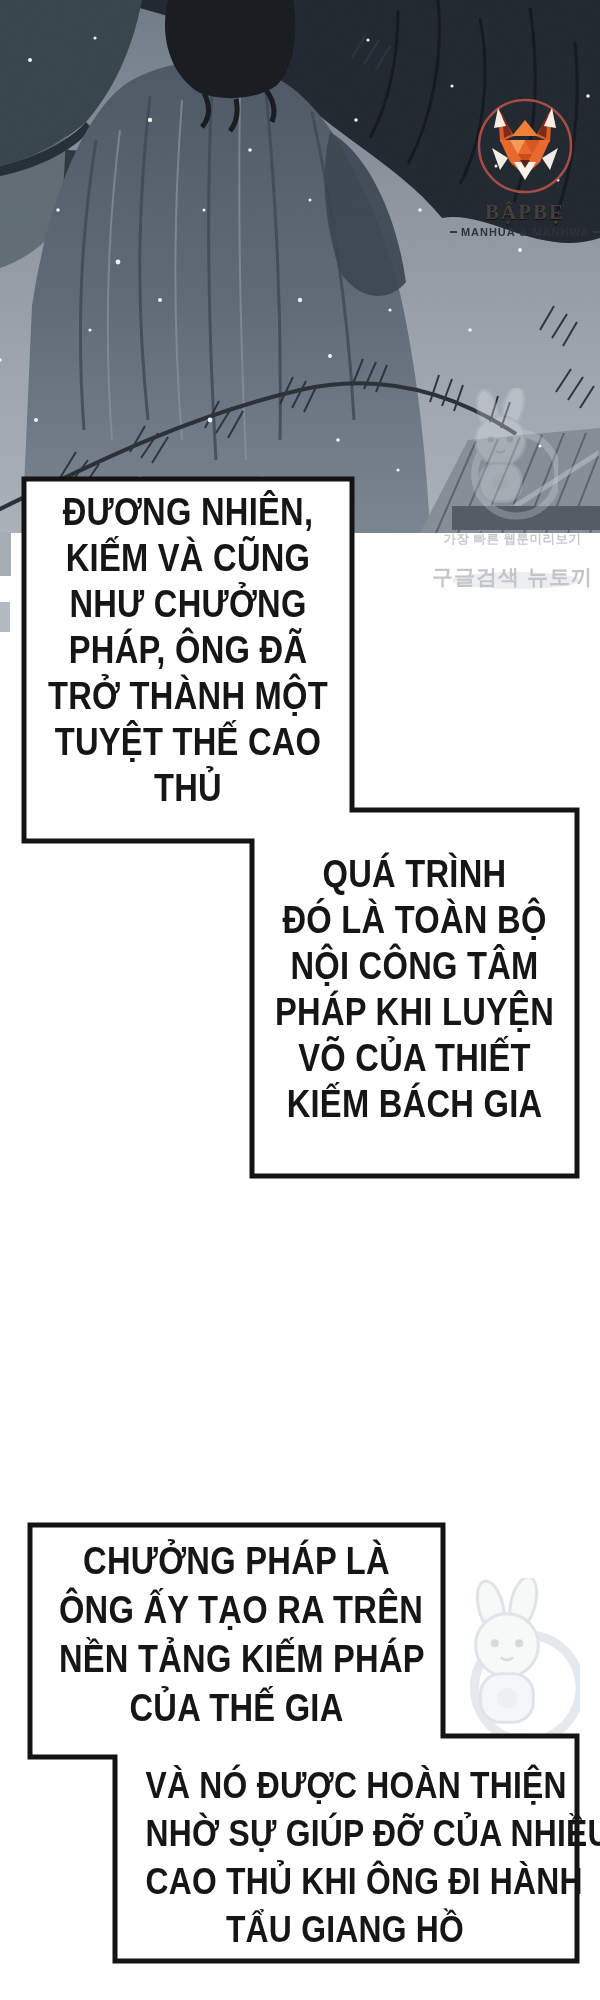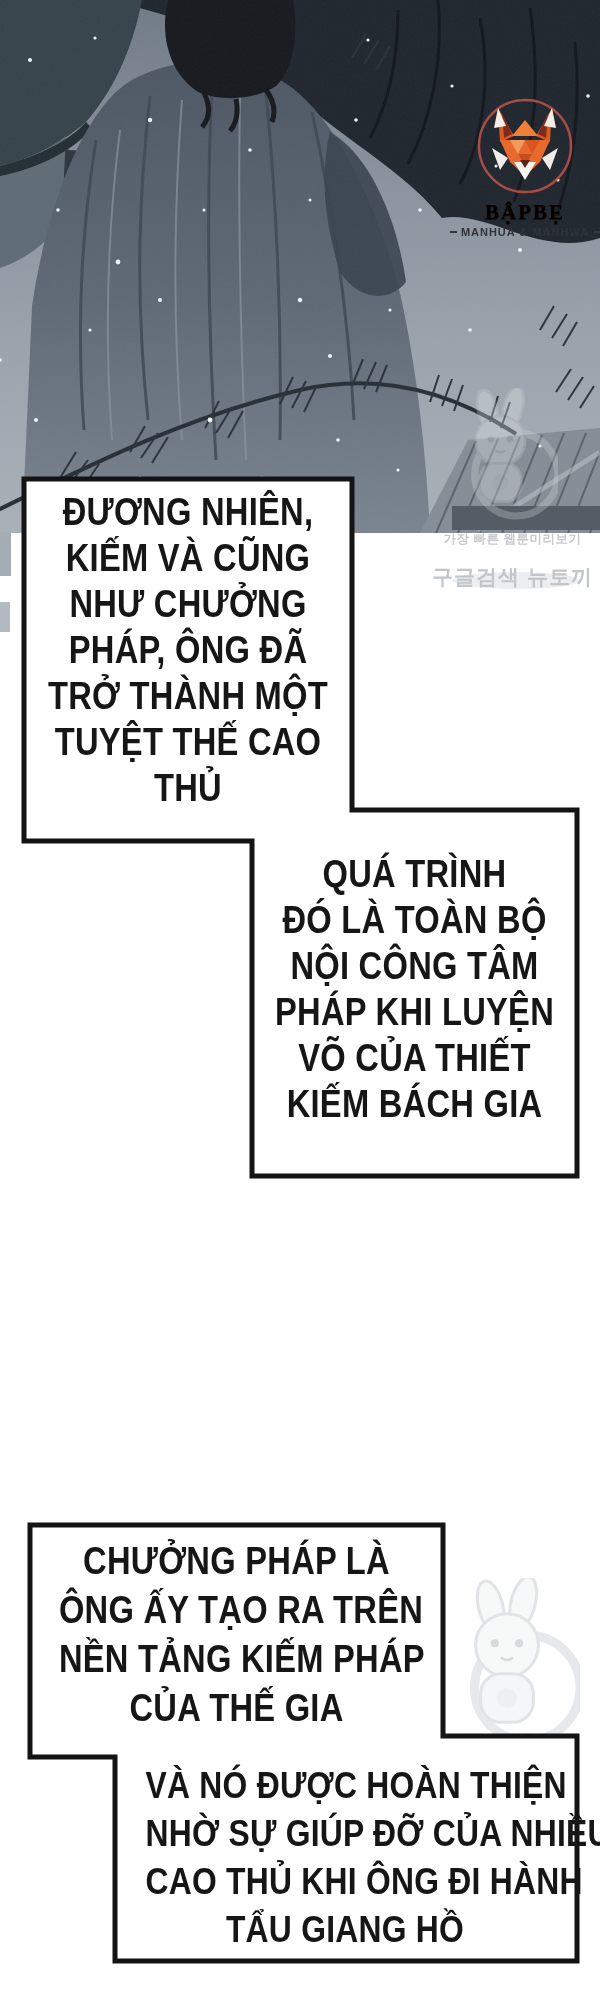--- a/index.html
+++ b/index.html
@@ -5,21 +5,21 @@
   html,body{margin:0;padding:0;background:#ffffff;}
   .page{position:relative;width:600px;height:2000px;background:#ffffff;overflow:hidden;
         font-family:"Liberation Sans","DejaVu Sans",sans-serif;}
   .abs{position:absolute;}
   
   .illo{left:0;top:0;width:600px;height:533px;z-index:1;}
   .frag{background:#a4acb4;z-index:1;}
   
   .logo{left:468px;top:96px;width:114px;z-index:5;text-align:center;}
   .logo-title{font-family:"Liberation Serif","DejaVu Serif",serif;font-weight:700;
-      font-size:21px;letter-spacing:2px;color:#000000;text-shadow:0 1px 1px #200a08;margin-top:-4px;}
+      font-size:21px;letter-spacing:2px;color:#404040;text-shadow:0 1px 1px #200a08;margin-top:-4px;}
   .logo-sub{display:flex;align-items:center;gap:4px;width:150px;margin-left:-18px;margin-top:1px;}
   .logo-sub .ln{flex:1;height:2px;background:#33383e;}
   .logo-sub .tx{font-size:11px;font-weight:700;letter-spacing:1px;color:#2f3339;white-space:nowrap;}
   
   .wm-top{left:425px;top:531px;width:175px;z-index:2;text-align:center;color:#c7cacd;}
   .wm-top .l1{font-size:12.5px;font-weight:700;letter-spacing:.5px;}
   .wm-top .l2{font-size:21px;font-weight:700;letter-spacing:1px;color:#c2c6c9;margin-top:15px;}
   .wm-shadow{left:452px;top:572px;width:128px;height:17px;border-radius:50%;background:#eceeef;z-index:1;}
   .wm-bot-caption{left:438px;top:1731px;width:160px;z-index:2;font-size:11px;font-weight:700;
       color:#c3c7ca;letter-spacing:.5px;text-align:center;}

